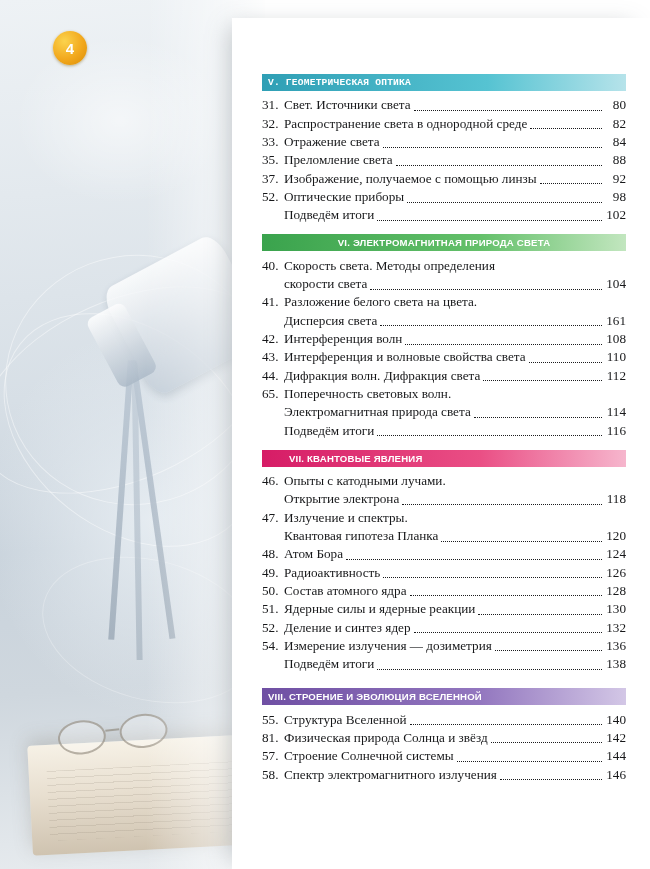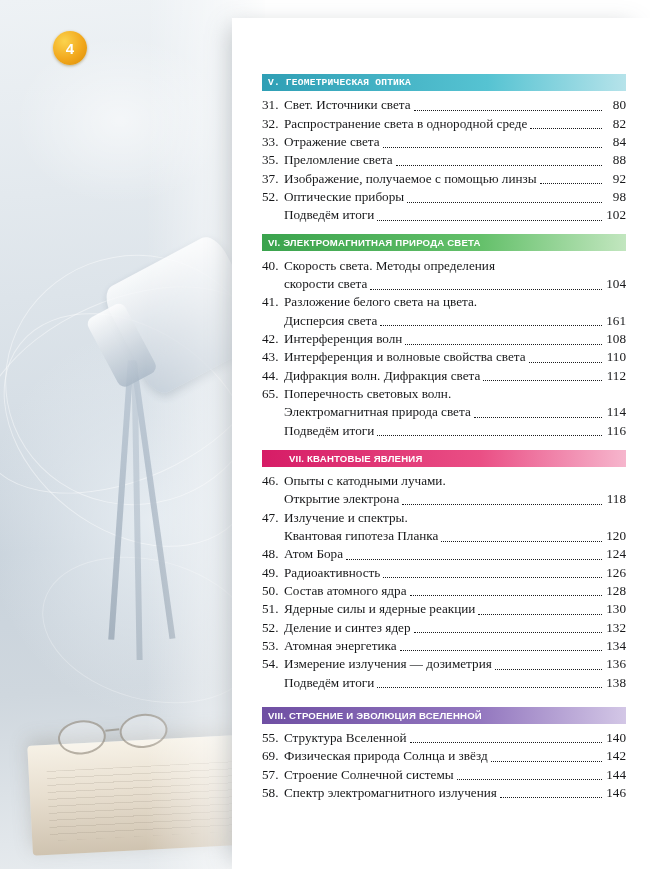--- a/index.html
+++ b/index.html
@@ -147,21 +147,21 @@
     font-family: "Liberation Sans", sans-serif;
     font-weight: bold;
     font-size: 9.6px;
     letter-spacing: .2px;
     color: #ffffff;
     padding: 3px 6px 3px 6px;
     margin-bottom: 5px;
     text-transform: uppercase;
   }
   .section-bar.teal   { background: linear-gradient(90deg, #2f9fb5 0%, #56c3d2 62%, #b6e3ea 100%); font-family: Liberation Mono, monospace; }
-  .section-bar.green  { background: linear-gradient(90deg, #3aa34d 0%, #64c06a 60%, #c2e6bf 100%); }
+  .section-bar.green  { background: linear-gradient(90deg, #3aa34d 0%, #64c06a 60%, #c2e6bf 100%); text-align: center; }
   .section-bar.pink   { background: linear-gradient(90deg, #d61c66 0%, #ea4f85 60%, #f6b6cd 100%); padding-left: 27px; }
   .section-bar.purple { background: linear-gradient(90deg, #6f4fa3 0%, #9377bf 60%, #d3c7e6 100%); margin-top: 15px; }
 
   .entries { margin: 0 0 10px 0; }
   .entry {
     display: flex;
     align-items: flex-end;
     line-height: 1.33;
     padding: 0.4px 0;
   }
@@ -365,26 +365,20 @@
         <span class="dots"></span>
         <span class="pg">130</span>
       </div>
       <div class="entry">
         <span class="num">52.</span>
         <span class="title">Деление и синтез ядер</span>
         <span class="dots"></span>
         <span class="pg">132</span>
       </div>
       <div class="entry">
-        <span class="num">53.</span>
-        <span class="title">Атомная энергетика</span>
-        <span class="dots"></span>
-        <span class="pg">134</span>
-      </div>
-      <div class="entry">
         <span class="num">54.</span>
         <span class="title">Измерение излучения — дозиметрия</span>
         <span class="dots"></span>
         <span class="pg">136</span>
       </div>
       <div class="entry nonum">
         <span class="num"></span>
         <span class="title">Подведём итоги</span>
         <span class="dots"></span>
         <span class="pg">138</span>
@@ -392,21 +386,21 @@
     </div>
     <div class="section-bar purple">VIII. СТРОЕНИЕ И ЭВОЛЮЦИЯ ВСЕЛЕННОЙ</div>
     <div class="entries">
       <div class="entry">
         <span class="num">55.</span>
         <span class="title">Структура Вселенной</span>
         <span class="dots"></span>
         <span class="pg">140</span>
       </div>
       <div class="entry">
-        <span class="num">69.</span>
+        <span class="num">81.</span>
         <span class="title">Физическая природа Солнца и звёзд</span>
         <span class="dots"></span>
         <span class="pg">142</span>
       </div>
       <div class="entry">
         <span class="num">57.</span>
         <span class="title">Строение Солнечной системы</span>
         <span class="dots"></span>
         <span class="pg">144</span>
       </div>

